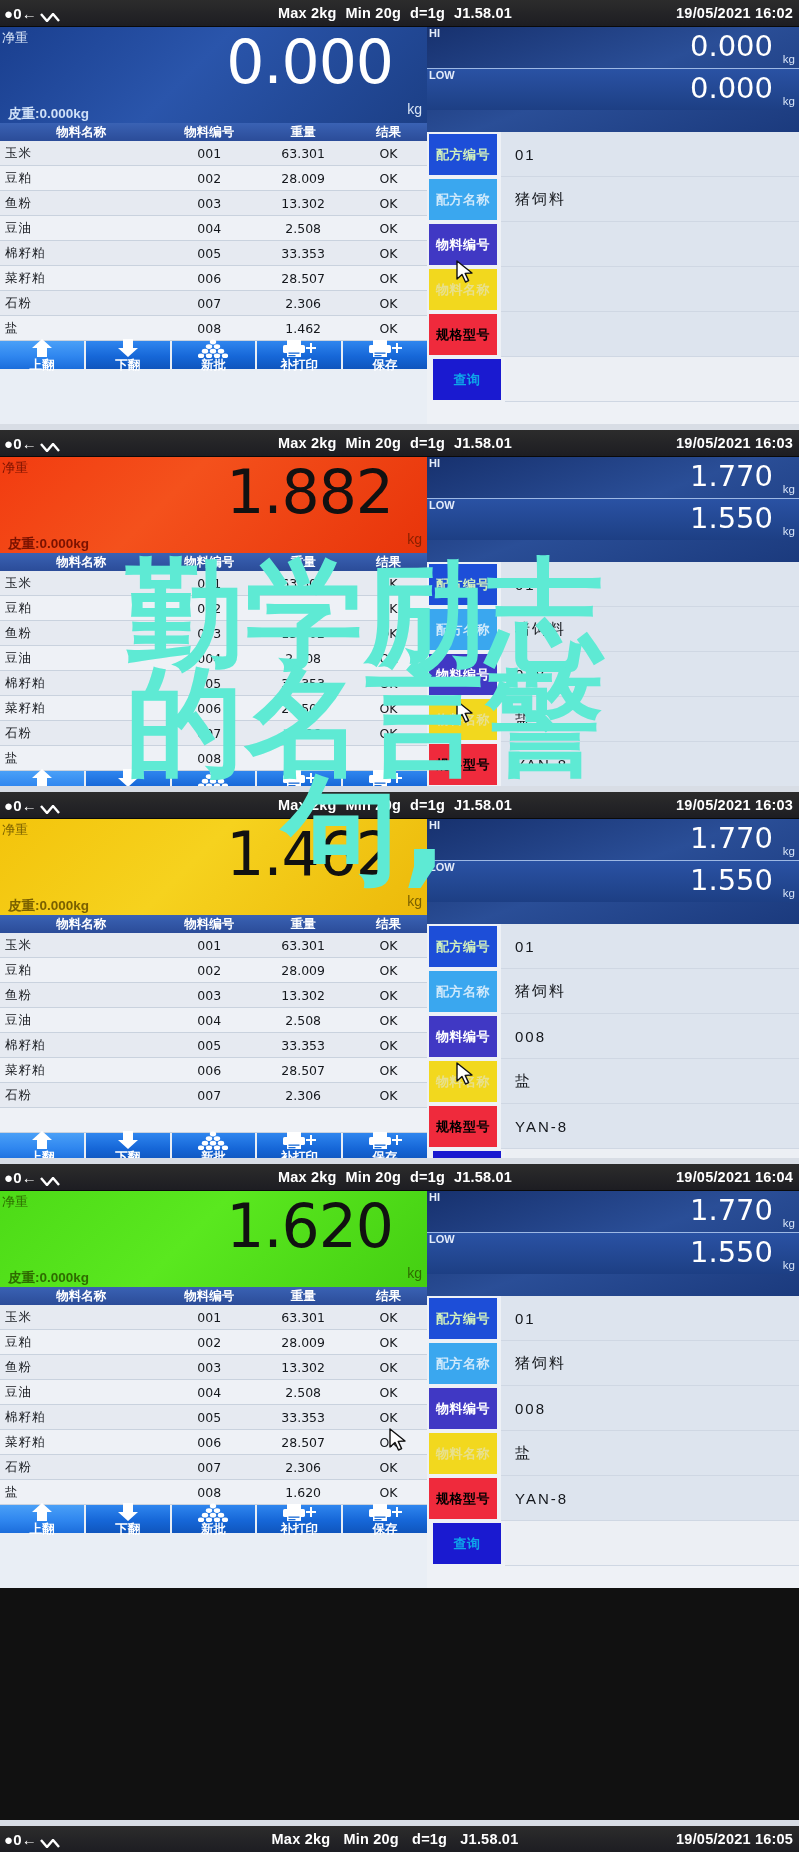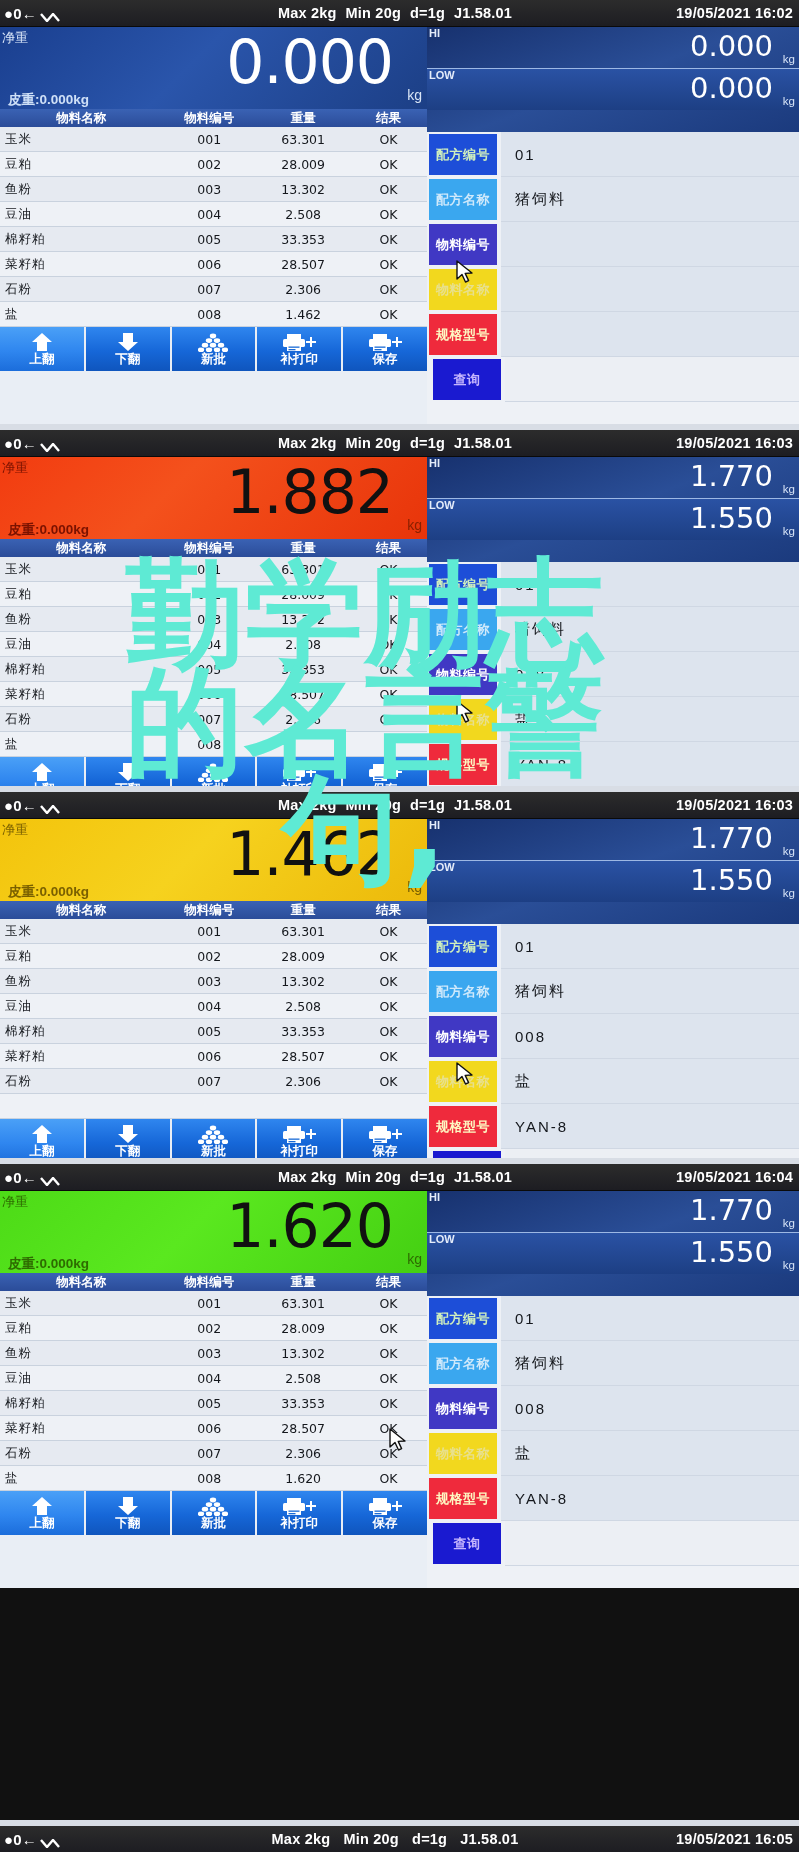--- a/index.html
+++ b/index.html
@@ -17,21 +17,21 @@
   .sb-left{padding-left:4px;display:flex;align-items:center;gap:3px;font-size:14px;}
   .sb-center{position:absolute;left:50%;transform:translateX(-50%);white-space:nowrap;}
   .sb-center span{margin-right:9px;}
   .sb-right{margin-left:auto;padding-right:6px;white-space:nowrap;}
   .zeroicon{font-weight:bold;font-size:15px;}
   .stabicon{display:inline-block;width:22px;height:9px;}
 
   
   .wrow{display:flex;height:calc(100% - 26px);}
   .wleft{width:427px;position:relative;}
-  .bigweight{position:relative;height:82px;text-align:right;}
+  .bigweight{position:relative;height:96px;text-align:right;}
   .bigweight .val{position:absolute;right:34px;top:-6px;font-size:60px;line-height:82px;
      font-weight:400;color:#fff;letter-spacing:-1px;font-family:"DejaVu Sans",sans-serif;}
   .bigweight .unit{position:absolute;right:5px;bottom:6px;font-size:14px;color:#d8e4f5;}
   .bigweight .netlbl{position:absolute;left:2px;top:2px;font-size:13px;color:#dce8fa;}
   .bigweight .tarelbl{position:absolute;left:8px;bottom:0px;font-size:13.5px;color:#cfe0f7;font-weight:bold;}
   .bigweight.dark{background:linear-gradient(135deg,#1a3f8f 0%,#2a55ab 45%,#1c3f86 100%);}
   .bigweight.red{background:linear-gradient(135deg,#f23c10 0%,#f4511c 40%,#e8340a 100%);}
   .bigweight.red .val,.bigweight.yellow .val,.bigweight.green .val{color:#111;}
   .bigweight.red .netlbl,.bigweight.red .tarelbl{color:#7a1200;}
   .bigweight.red .unit{color:#8a2000;}
@@ -44,21 +44,21 @@
   .tbl{width:100%;border-collapse:collapse;table-layout:fixed;background:#eceff4;}
   .tbl th{background:linear-gradient(#3a62b4,#2b4c99);color:#fff;font-size:12.5px;
      font-weight:bold;height:18px;padding:0;text-align:center;}
   .tbl td{font-size:12.5px;color:#15181d;height:24px;padding:0;text-align:center;
      border-bottom:1px solid #c9d2de;background:#eef1f6;font-family:"DejaVu Sans",sans-serif;}
   .tbl tr:nth-child(odd) td{background:#e6eaf1;}
   .tbl td.nm{text-align:left;padding-left:5px;letter-spacing:1px;}
   .col-nm{width:38%}.col-no{width:22%}.col-wt{width:22%}.col-rs{width:18%}
 
   
-  .toolbar{display:flex;height:44px;border-radius:19px;}
+  .toolbar{display:flex;height:28px;border-radius:19px;}
   .tbtn{flex:1;margin-right:2px;background:linear-gradient(180deg,#2f86ef 0%,#1667d8 55%,#0f55bd 100%);
      display:flex;flex-direction:column;align-items:center;justify-content:center;
      color:#fff;font-size:12.5px;font-weight:bold;position:relative;}
   .tbtn:first-child{background:linear-gradient(180deg,#4aa0f7 0%,#2f86ef 55%,#1b6ddb 100%);}
   .tbtn:last-child{margin-right:0;}
   .tbtn .ico{height:20px;display:flex;align-items:center;justify-content:center;}
   .tbtn .lbl{line-height:13px;margin-top:1px;}
 
   
   .wright{width:372px;position:relative;background:#eef1f6;}
@@ -74,23 +74,23 @@
   .fieldlist{}
   .frow{display:flex;height:45px;align-items:stretch;}
   .fkey{width:68px;margin:2px 4px 2px 2px;display:flex;align-items:center;justify-content:center;
      color:#fff;font-size:13px;font-weight:bold;letter-spacing:.5px;}
   .fval{flex:1;display:flex;align-items:center;padding-left:14px;font-size:15px;color:#14171c;
      background:#dde4ee;border-bottom:1px solid #cfd7e3;letter-spacing:2px;}
   .k-green{background:#1d4ed8;color:#cfeebd;}
   .k-blue{background:#3aa7ef;color:#cfe9fb;}
   .k-indigo{background:#4038c4;}
   .k-yellow{background:#f2d81e;color:#e8e08d;}
-  .k-red{background:#ef2a3c;color:#fef9c3;}
+  .k-red{background:#ef2a3c;color:#000000;}
   .k-navy{background:#1a1ad0;}
-  .frow.query .fkey{color:#c4b5fd;margin-left:6px;}
+  .frow.query .fkey{color:#0ea5e9;margin-left:6px;}
   .frow.query .fval{background:#eceff4;}
 
   
   .cursor{position:absolute;width:0;height:0;pointer-events:none;z-index:30;}
   .cursor svg{display:block;}
 
   
   .watermark{position:absolute;left:0;top:560px;width:705px;text-align:center;
      color:#5eead4;font-size:118px;line-height:108px;font-weight:bold;z-index:40;
      font-family:"DejaVu Sans",sans-serif;letter-spacing:2px;white-space:pre-wrap;padding-left:13px;}

